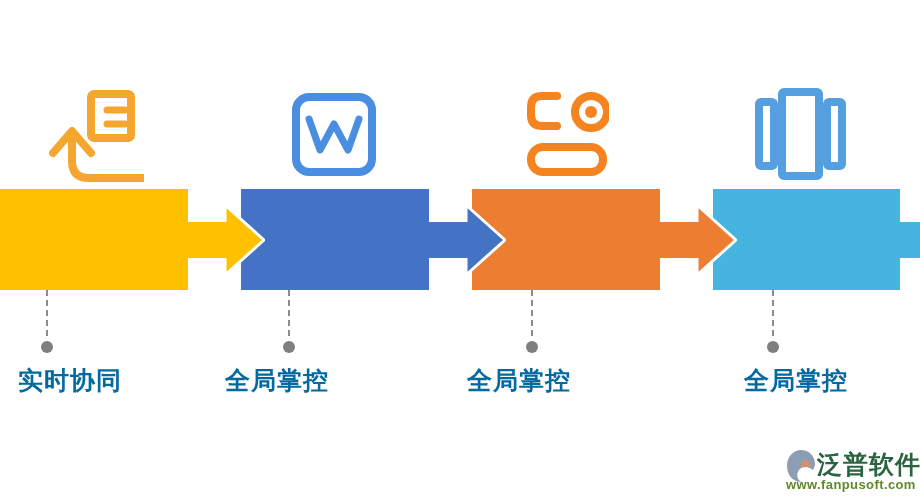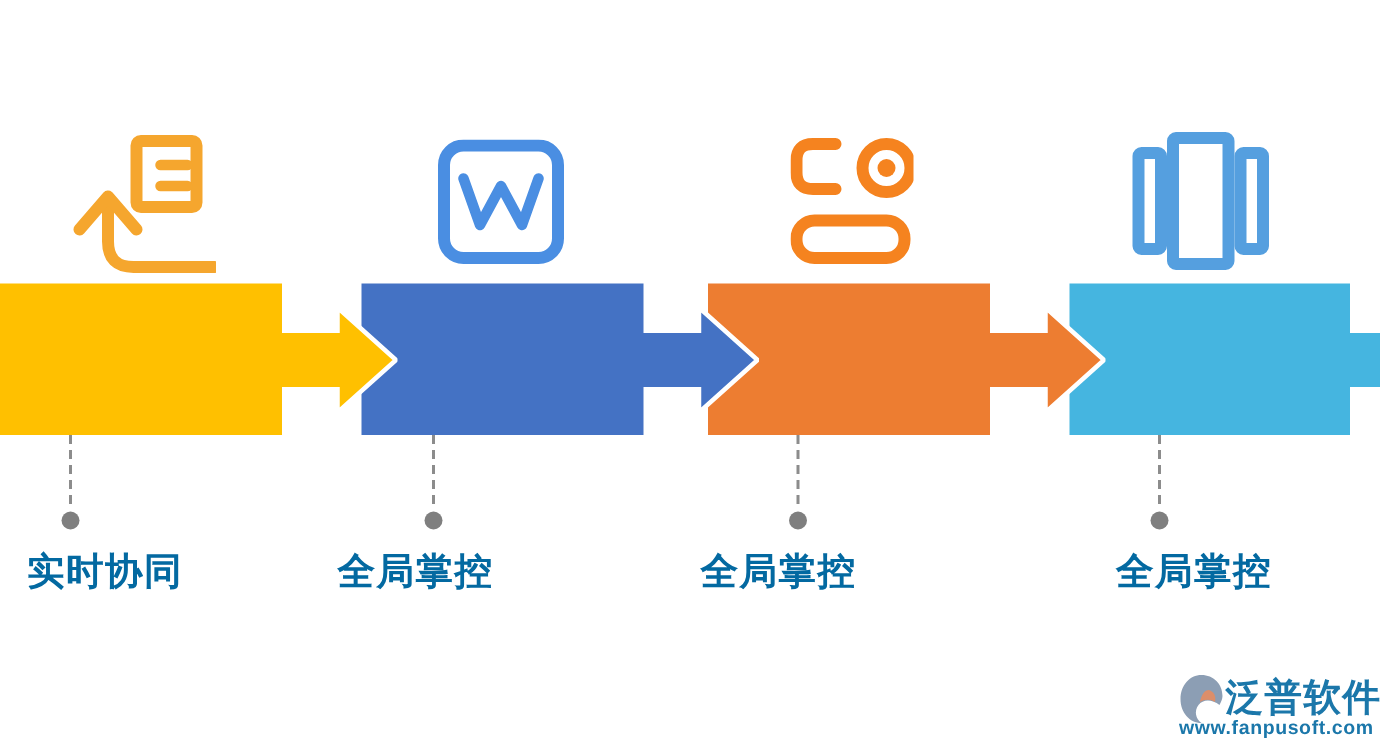--- a/index.html
+++ b/index.html
@@ -106,17 +106,17 @@
   <div class="step-label" style="left:18px">实时协同</div>
   <div class="step-label" style="left:225px">全局掌控</div>
   <div class="step-label" style="left:467px">全局掌控</div>
   <div class="step-label" style="left:744px">全局掌控</div>
 
   <div class="watermark">
     <svg class="wm-icon" width="30" height="34" viewBox="0 0 30 34">
       <path d="M15,1 C23,1 29,7 29,15 C29,17 28,19 27,21 C22,17 16,17 13,21 C10,25 11,30 15,33 C7,33 1,26 1,17 C1,8 7,1 15,1 Z" fill="#8094AC"></path>
       <path d="M20,11 C23,12 25,15 24,19 C21,17 17,17 14,19 C15,14 17,11 20,11 Z" fill="#D9825A"></path>
     </svg>
-    <div class="wm-brand" style="color: #0369a1;">泛普软件</div>
-    <div class="wm-url" style="color: #0369a1;">www.fanpusoft.com</div>
+    <div class="wm-brand" style="color: #14532d;">泛普软件</div>
+    <div class="wm-url" style="color: #4d7c0f;">www.fanpusoft.com</div>
   </div>
 
 </div>
 
 </body></html>

